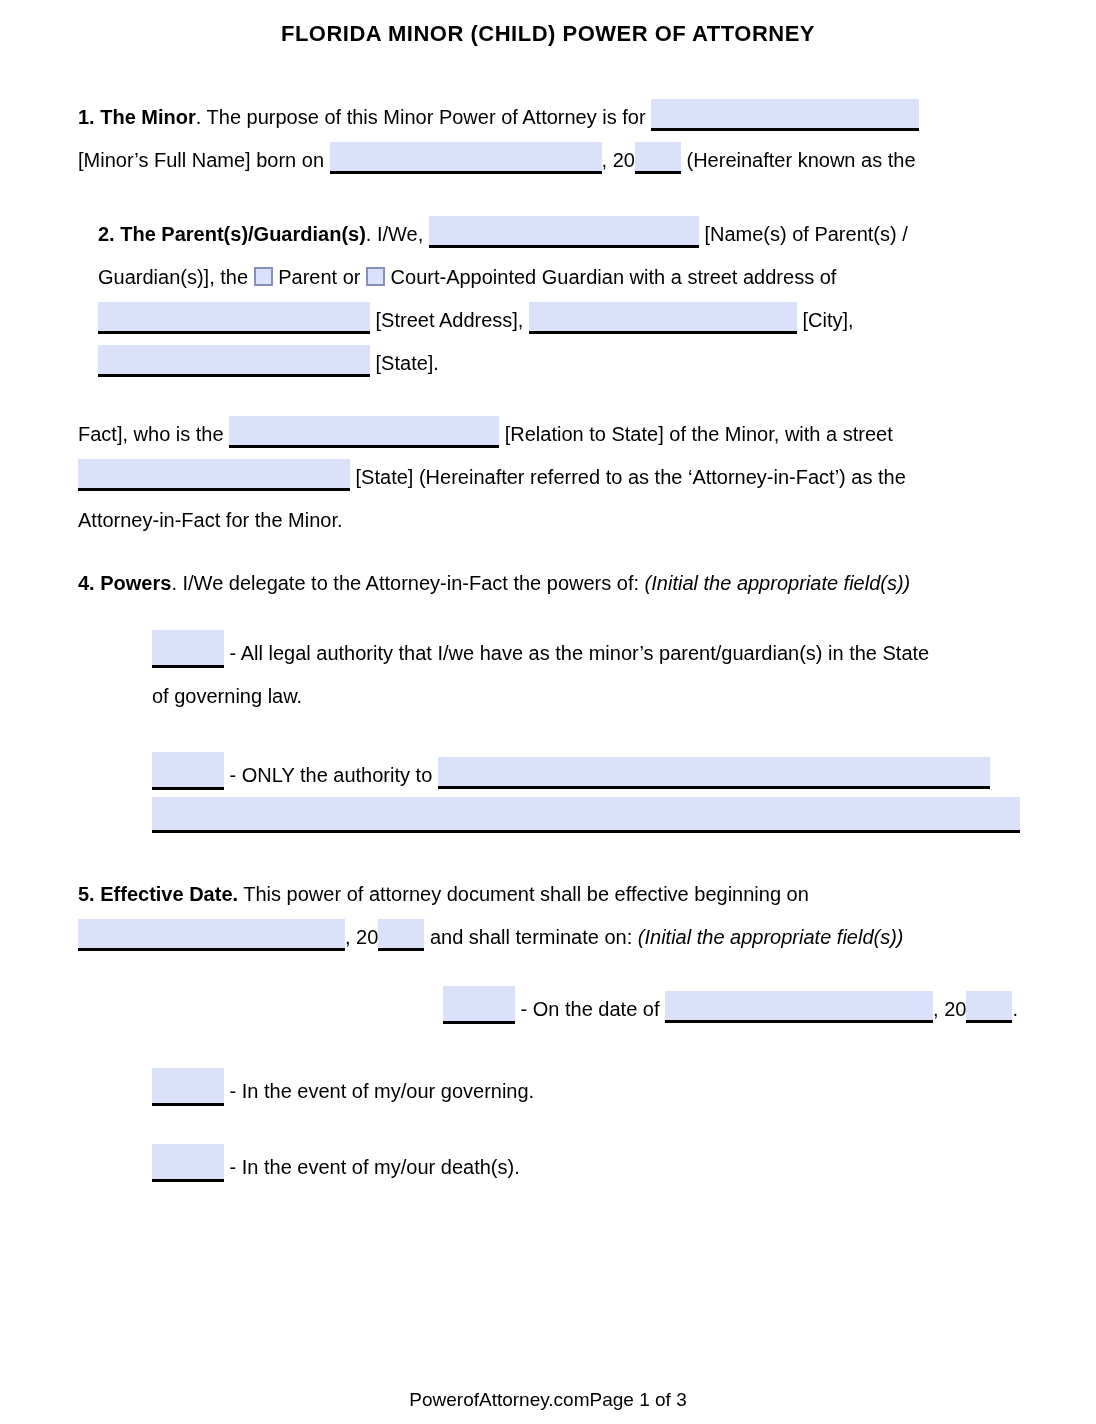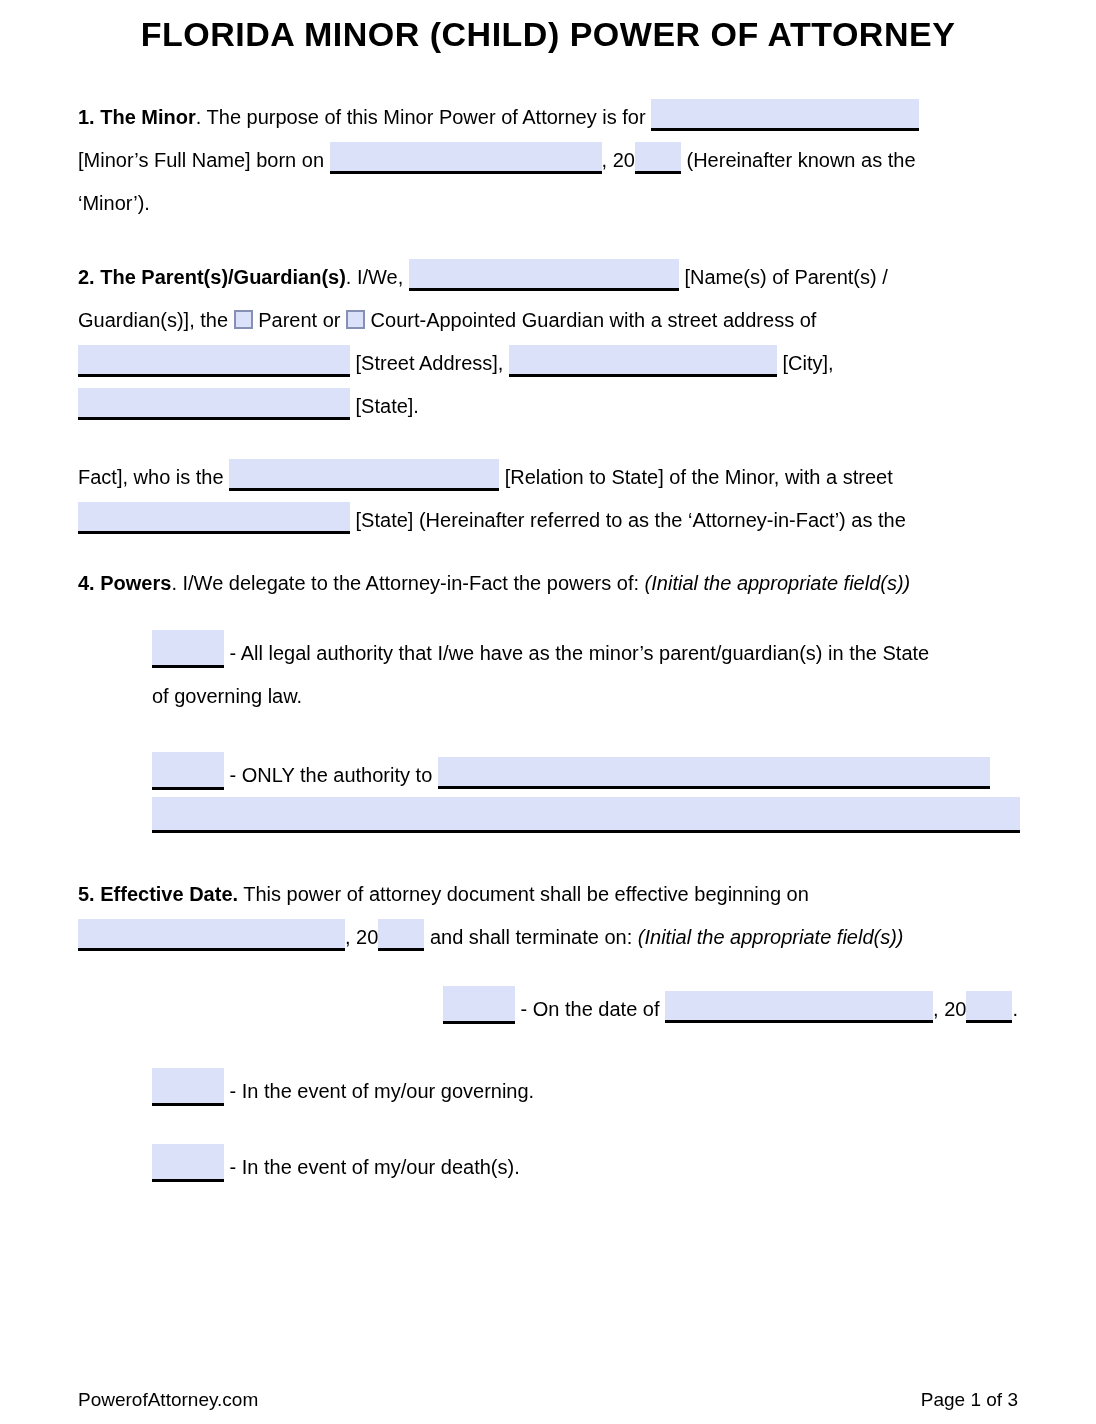--- a/index.html
+++ b/index.html
@@ -9,21 +9,21 @@
     box-sizing:border-box;
     padding:0 78px;
     background:#ffffff;
     color:#000;
     font-family:"Liberation Sans", sans-serif;
     font-size:20px;
     overflow:hidden;
   }
   .title{
     font-family:"Liberation Sans", sans-serif;
-    font-size:34px;
+    font-size:22px;
     font-weight:bold;
     text-align:center;
     margin:14px 0 0 0;
     line-height:40px;
     letter-spacing:.5px;
   }
   .line{line-height:43px;white-space:nowrap;}
   b{font-weight:bold;}
   .em{font-style:italic;}
   
@@ -43,59 +43,59 @@
   }
   .cb{
     display:inline-block;
     width:15px;height:15px;
     background:#dce1fa;
     border:2px solid #8590b4;
     vertical-align:-2px;
   }
   .indent{padding-left:74px;}
   #s1{margin-top:42px;}
-  #s2{margin-top:31px;}
+  #s2{margin-top:31px;margin-left:20px;}
   #s3{margin-top:28px;}
   #s4{margin-top:20px;}
   .s4opt1{margin-top:25px;}
   .s4opt2{margin-top:34px;}
   #s5{margin-top:40px;}
   .s5opt1{margin-top:27px;text-align:right;}
   .s5opt2{margin-top:37px;}
   .s5opt3{margin-top:31px;}
   .footer{
     position:absolute;
     left:78px;right:78px;bottom:12px;
-    display:flex;justify-content:space-between;align-items:baseline;
+    display:flex;justify-content:center;align-items:baseline;
     font-size:19px;line-height:24px;
   }
 </style>
 </head>
 <body>
 
 <div class="page">
 
   <h1 class="title">FLORIDA MINOR (CHILD) POWER OF ATTORNEY</h1>
 
   <div id="s1">
     <div class="line"><b>1. The Minor</b><span>. The purpose of this Minor Power of Attorney is for </span><span class="f" style="width:268px"></span></div>
     <div class="line"><span>[Minor’s Full Name] born on </span><span class="f" style="width:272px"></span><span>, 20</span><span class="f" style="width:46px"></span><span> (Hereinafter known as the</span></div>
-    <div class="line"><span>‘Minor’).</span></div>
   </div>
 
   <div id="s2">
     <div class="line"><b>2. The Parent(s)/Guardian(s)</b><span>. I/We, </span><span class="f" style="width:270px"></span><span> [Name(s) of Parent(s) /</span></div>
     <div class="line"><span>Guardian(s)], the </span><span class="cb"></span><span> Parent or </span><span class="cb"></span><span> Court-Appointed Guardian with a street address of</span></div>
     <div class="line"><span class="f" style="width:272px"></span><span> [Street Address], </span><span class="f" style="width:268px"></span><span> [City],</span></div>
     <div class="line"><span class="f" style="width:272px"></span><span> [State].</span></div>
   </div>
 
   <div id="s3">
     <div class="line"><span>Fact], who is the </span><span class="f" style="width:270px"></span><span> [Relation to State] of the Minor, with a street</span></div>
     <div class="line"><span class="f" style="width:272px"></span><span> [State] (Hereinafter referred to as the ‘Attorney-in-Fact’) as the</span></div>
+    <div class="line"><span>Attorney-in-Fact for the Minor.</span></div>
   </div>
 
   <div id="s4">
     <div class="line"><b>4. Powers</b><span>. I/We delegate to the Attorney-in-Fact the powers of: </span><span class="em">(Initial the appropriate field(s))</span></div>
     <div class="s4opt1">
       <div class="line indent"><span class="f init" style="width:72px"></span><span> - All legal authority that I/we have as the minor’s parent/guardian(s) in the State</span></div>
       <div class="line indent"><span>of governing law.</span></div>
     </div>
     <div class="s4opt2">
       <div class="line indent"><span class="f init" style="width:72px"></span><span> - ONLY the authority to </span><span class="f" style="width:552px"></span></div>

